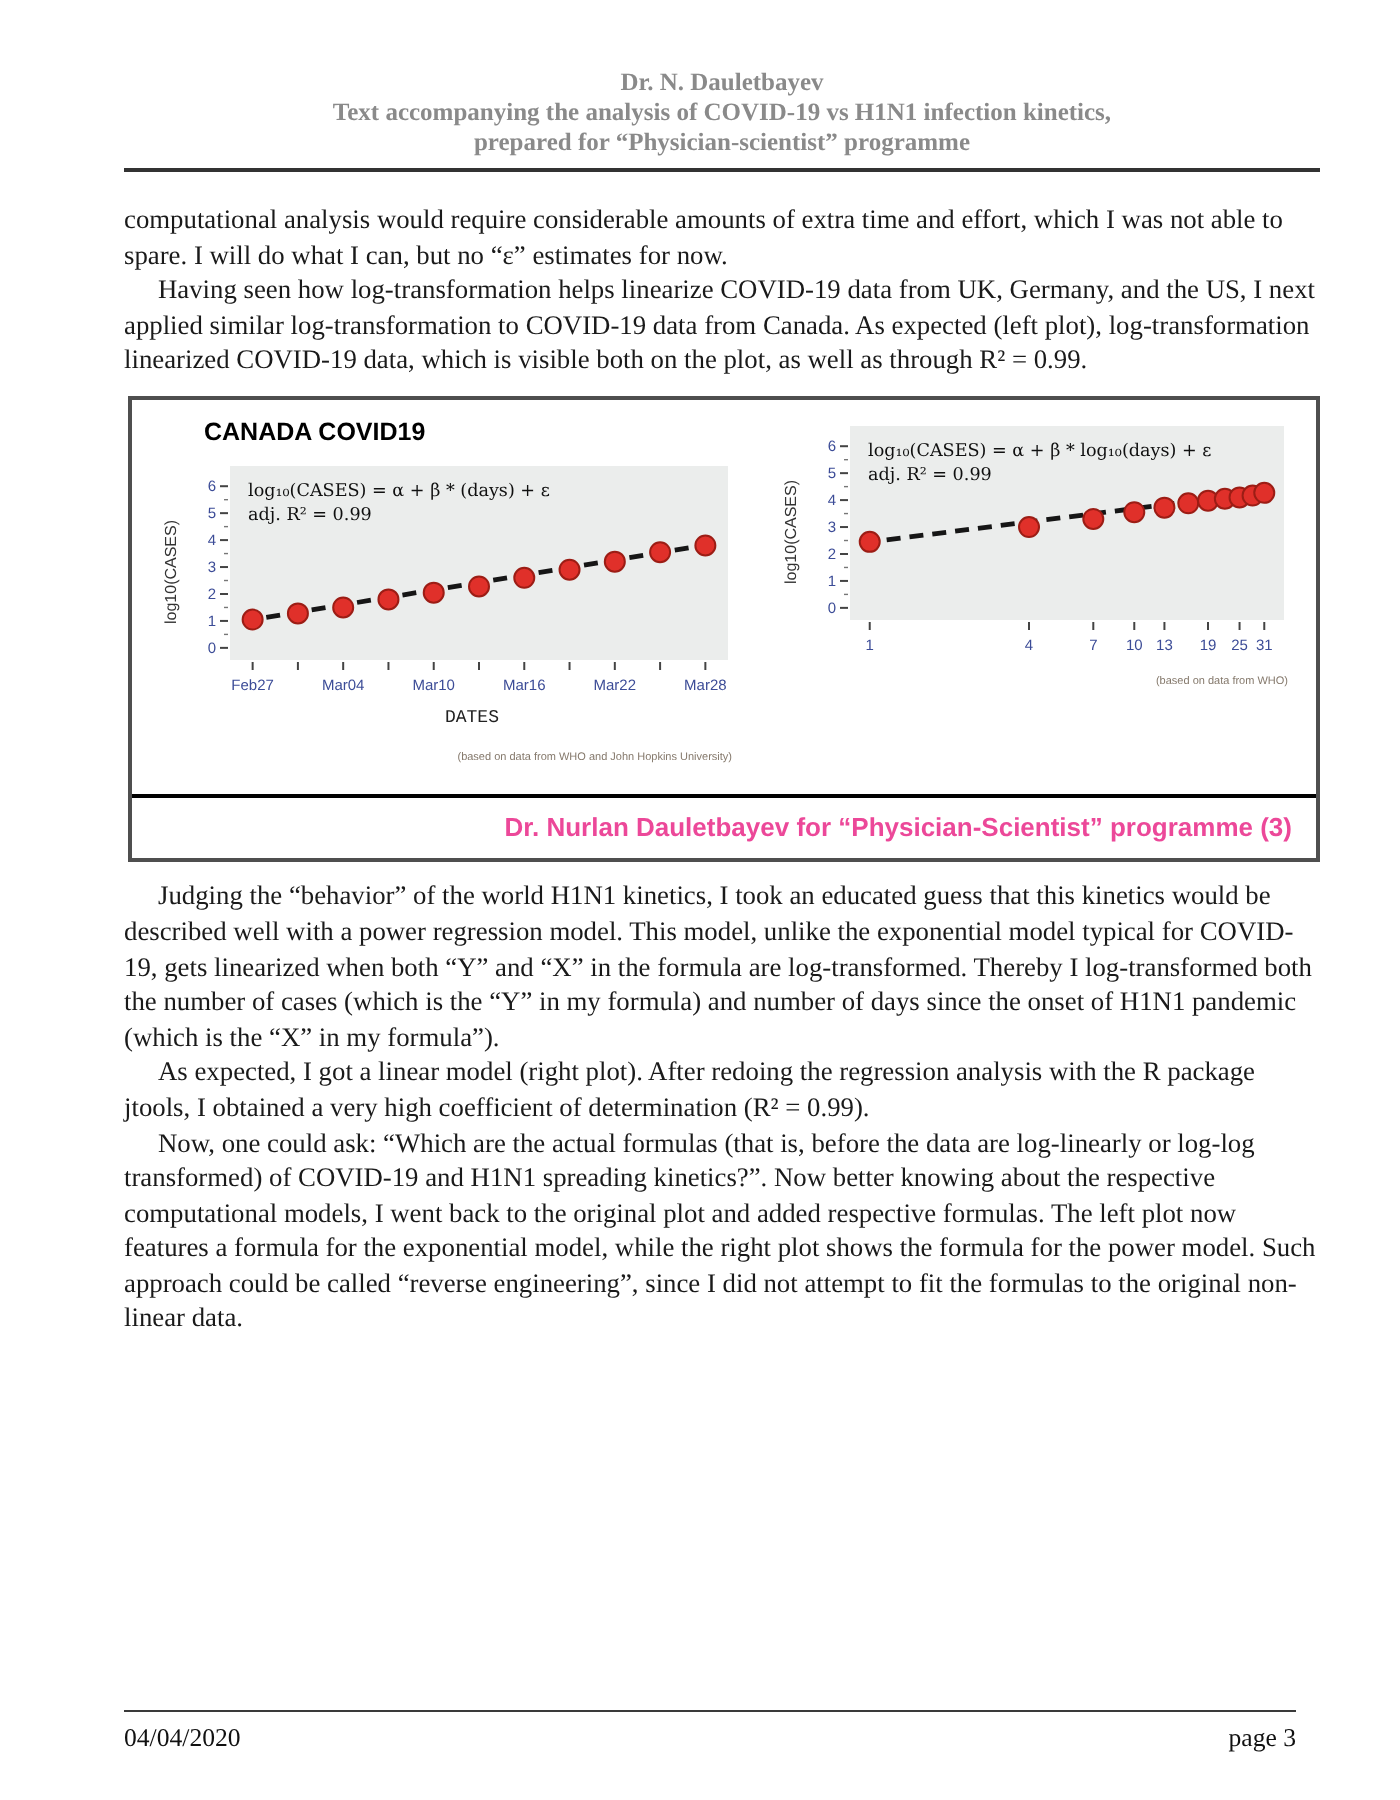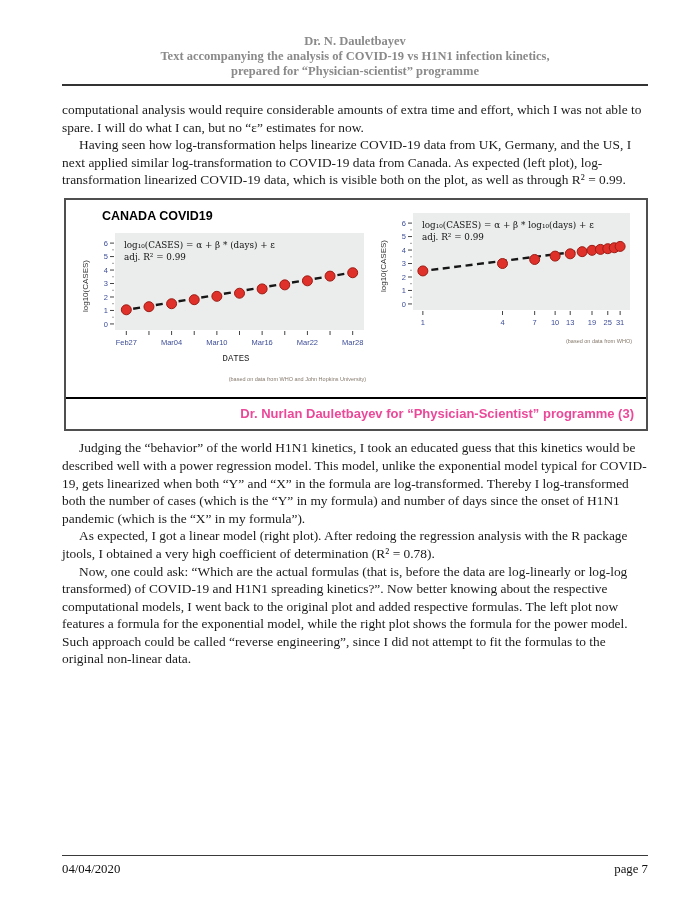--- a/index.html
+++ b/index.html
@@ -4,21 +4,21 @@
 <style>
   * { margin: 0; padding: 0; box-sizing: border-box; }
   html, body { width: 700px; height: 900px; }
   body {
     background: #ffffff;
     font-family: "Liberation Serif", serif;
     color: #1a1a1a;
     position: relative;
     overflow: hidden;
   }
-  .page { width: 700px; height: 744px; padding: 34px 52px 0 62px; position: relative; }
+  .page { width: 700px; height: 744px; padding: 34px 40px 0 62px; position: relative; }
 
   
   .doc-header { text-align: center; color: #8a8a8a; font-weight: bold; font-size: 12.5px; line-height: 15px; }
   .header-rule { border-top: 2px solid #333333; margin-top: 5px; }
 
   
   .body-text { margin-top: 15px; font-size: 13.4px; line-height: 17.6px; }
   .body-text p { text-align: left; }
   .body-text p.indent { text-indent: 17px; }
 
@@ -197,22 +197,22 @@
               </svg>
           </div>
           <div class="chart-attr">(based on data from WHO)</div>
         </div>
 
       </div>
       <figcaption>Dr. Nurlan Dauletbayev for “Physician-Scientist” programme (3)</figcaption>
     </figure>
 
     <p class="indent">Judging the “behavior” of the world H1N1 kinetics, I took an educated guess that this kinetics would be described well with a power regression model. This model, unlike the exponential model typical for COVID-19, gets linearized when both “Y” and “X” in the formula are log-transformed. Thereby I log-transformed both the number of cases (which is the “Y” in my formula) and number of days since the onset of H1N1 pandemic (which is the “X” in my formula”).</p>
-    <p class="indent">As expected, I got a linear model (right plot). After redoing the regression analysis with the R package jtools, I obtained a very high coefficient of determination (R² = 0.78).</p>
+    <p class="indent">As expected, I got a linear model (right plot). After redoing the regression analysis with the R package jtools, I obtained a very high coefficient of determination (R² = 0.99).</p>
     <p class="indent">Now, one could ask: “Which are the actual formulas (that is, before the data are log-linearly or log-log transformed) of COVID-19 and H1N1 spreading kinetics?”. Now better knowing about the respective computational models, I went back to the original plot and added respective formulas. The left plot now features a formula for the exponential model, while the right plot shows the formula for the power model. Such approach could be called “reverse engineering”, since I did not attempt to fit the formulas to the original non-linear data.</p>
   </main>
 
   <footer class="doc-footer">
     <span>04/04/2020</span>
-    <span>page 7</span>
+    <span>page 3</span>
   </footer>
 
 </div>
 
 </body></html>

